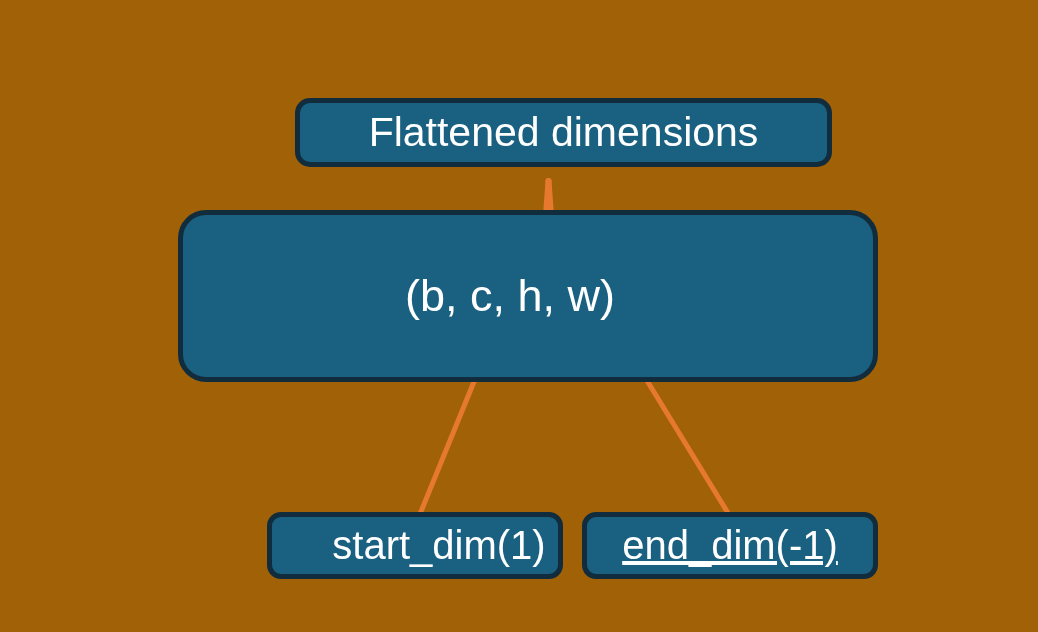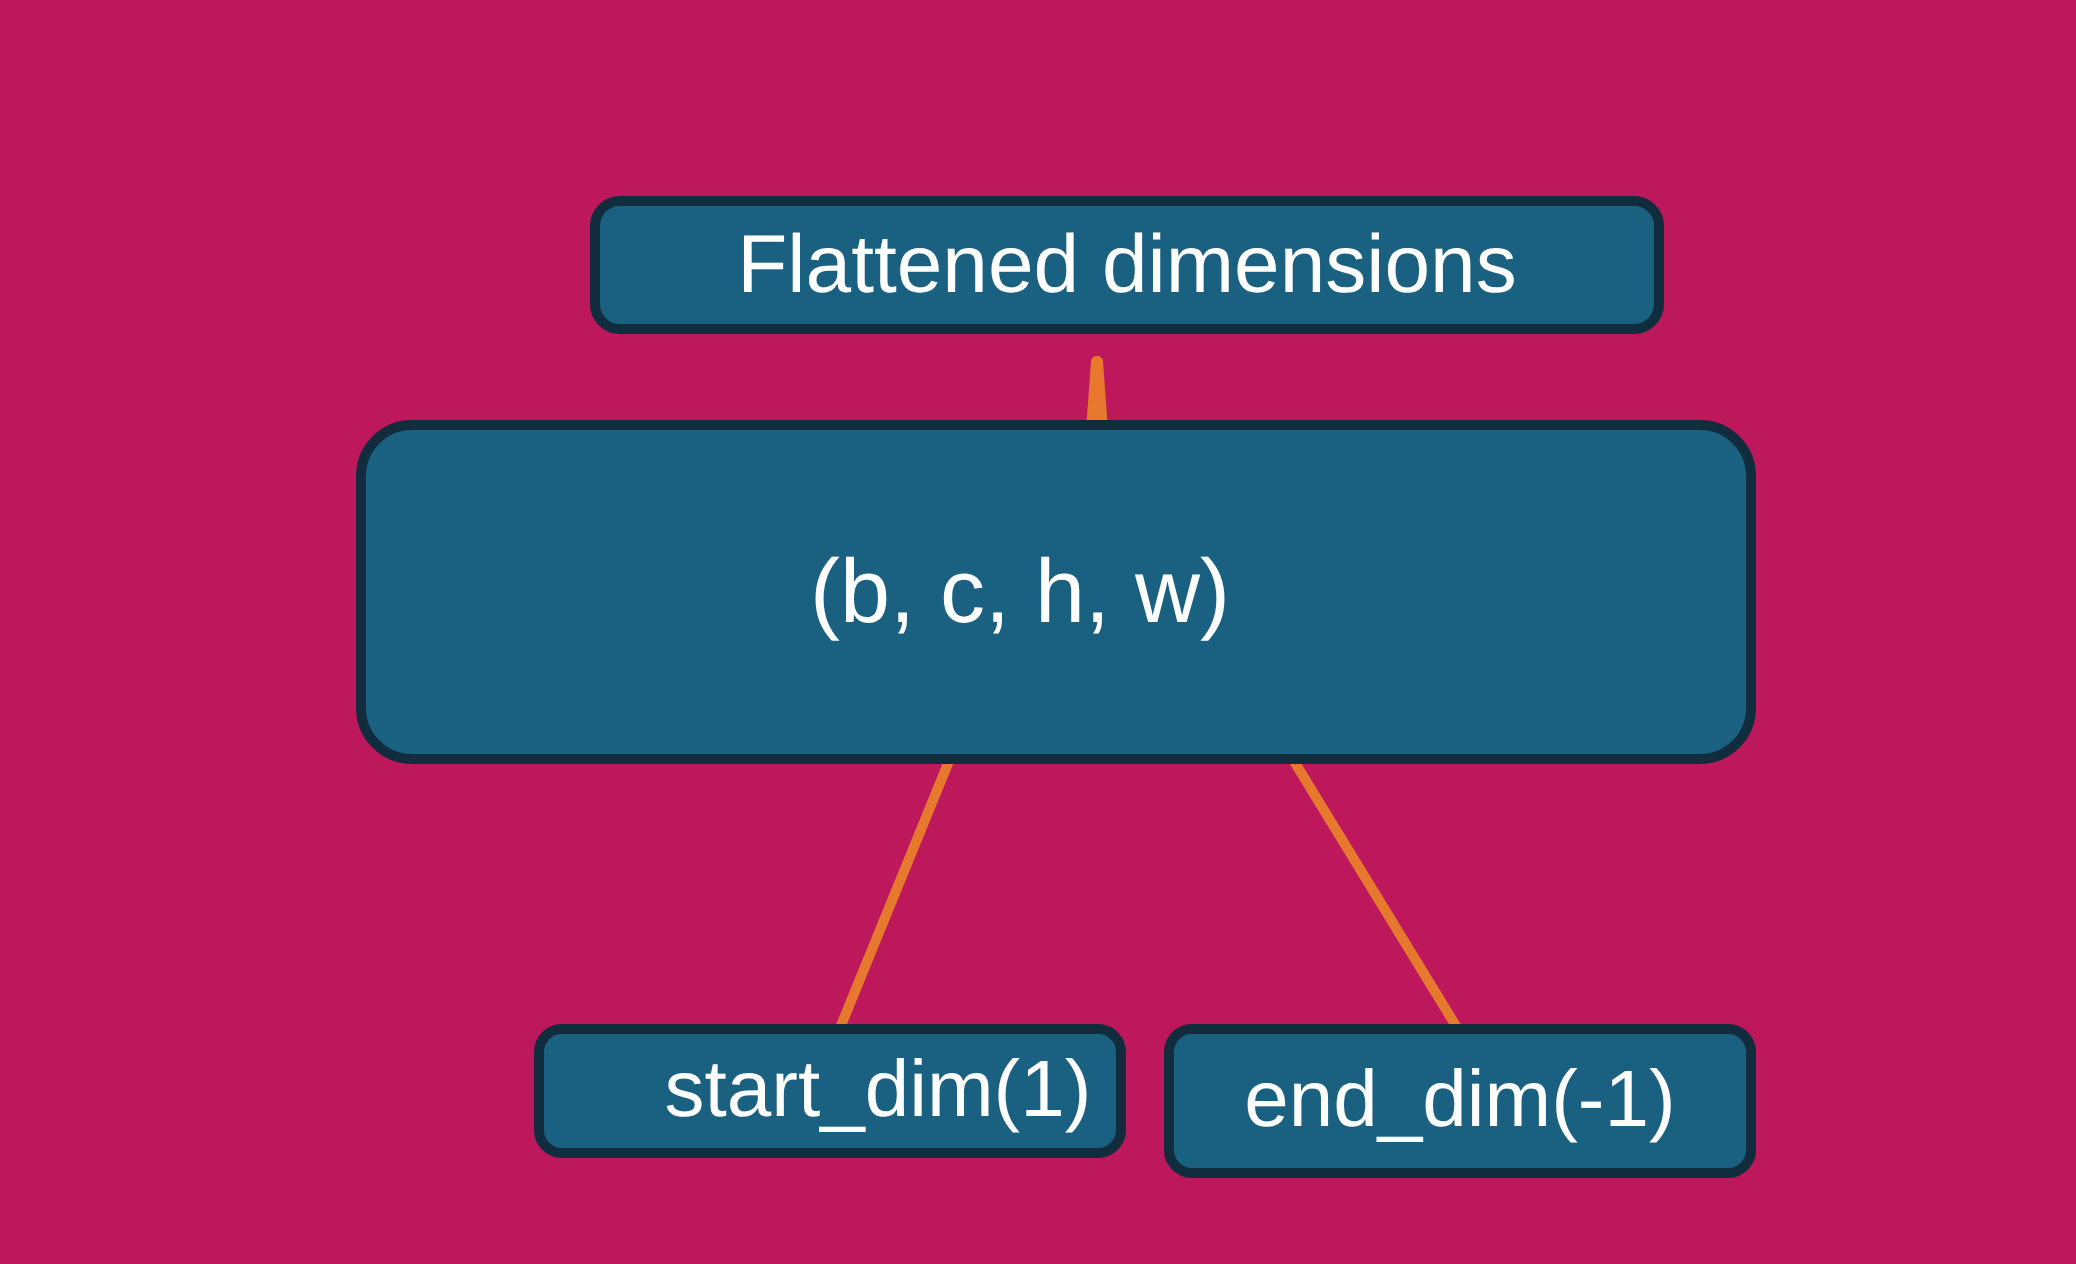--- a/index.html
+++ b/index.html
@@ -5,21 +5,21 @@
   html, body {
     margin: 0;
     padding: 0;
     background: #ffffff;
     font-family: "Liberation Sans", sans-serif;
   }
   .canvas {
     position: relative;
     width: 1038px;
     height: 632px;
-    background: #be185d;
+    background: #a16207;
     overflow: hidden;
   }
   .connector-layer {
     position: absolute;
     left: 0;
     top: 0;
     width: 1038px;
     height: 632px;
     pointer-events: none;
   }
@@ -60,23 +60,24 @@
     width: 296px;
     height: 67px;
     border-radius: 14px;
     font-size: 40px;
     padding-left: 48px;
   }
   .node-end {
     left: 582px;
     top: 512px;
     width: 296px;
-    height: 77px;
+    height: 67px;
     border-radius: 14px;
     font-size: 40px;
+    text-decoration: underline;
   }
 </style>
 </head>
 <body>
 
 <div class="canvas">
 
   <svg class="connector-layer" width="1038" height="632" viewBox="0 0 1038 632" xmlns="http://www.w3.org/2000/svg">
     <defs>
       <marker id="arrowhead" viewBox="0 0 10 10" refX="7" refY="5" markerWidth="4.2" markerHeight="4.2" orient="auto">

